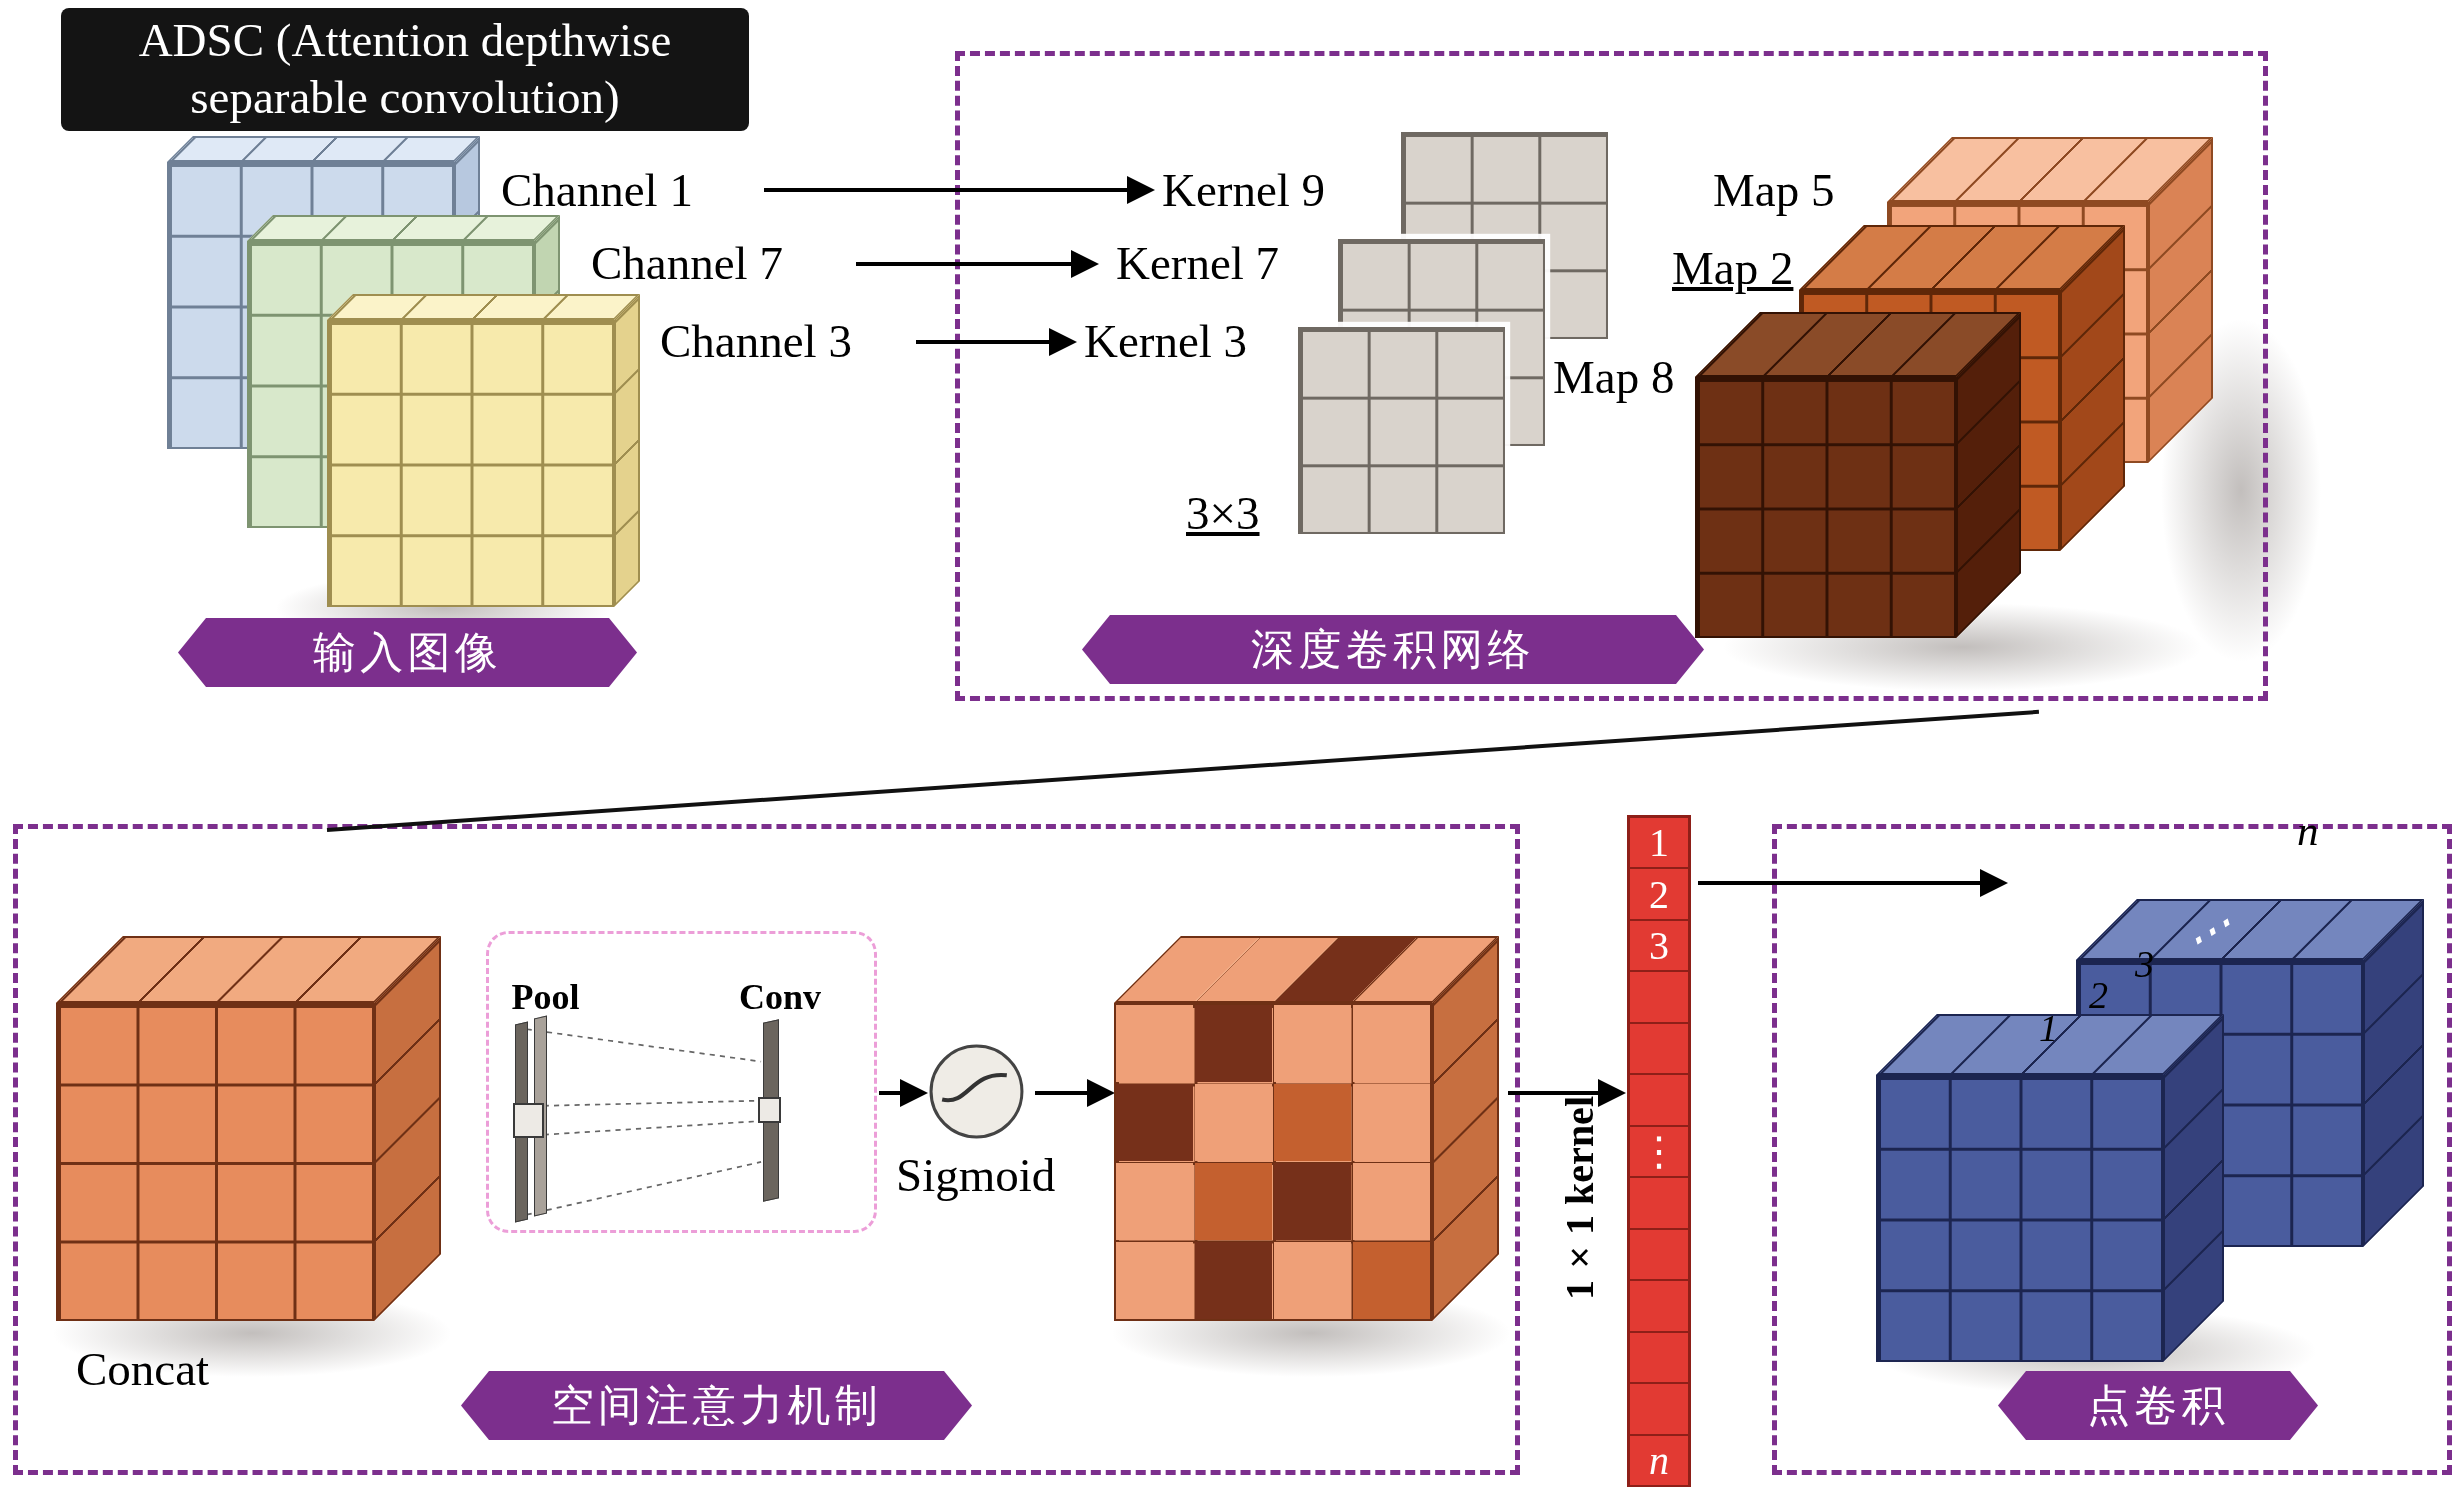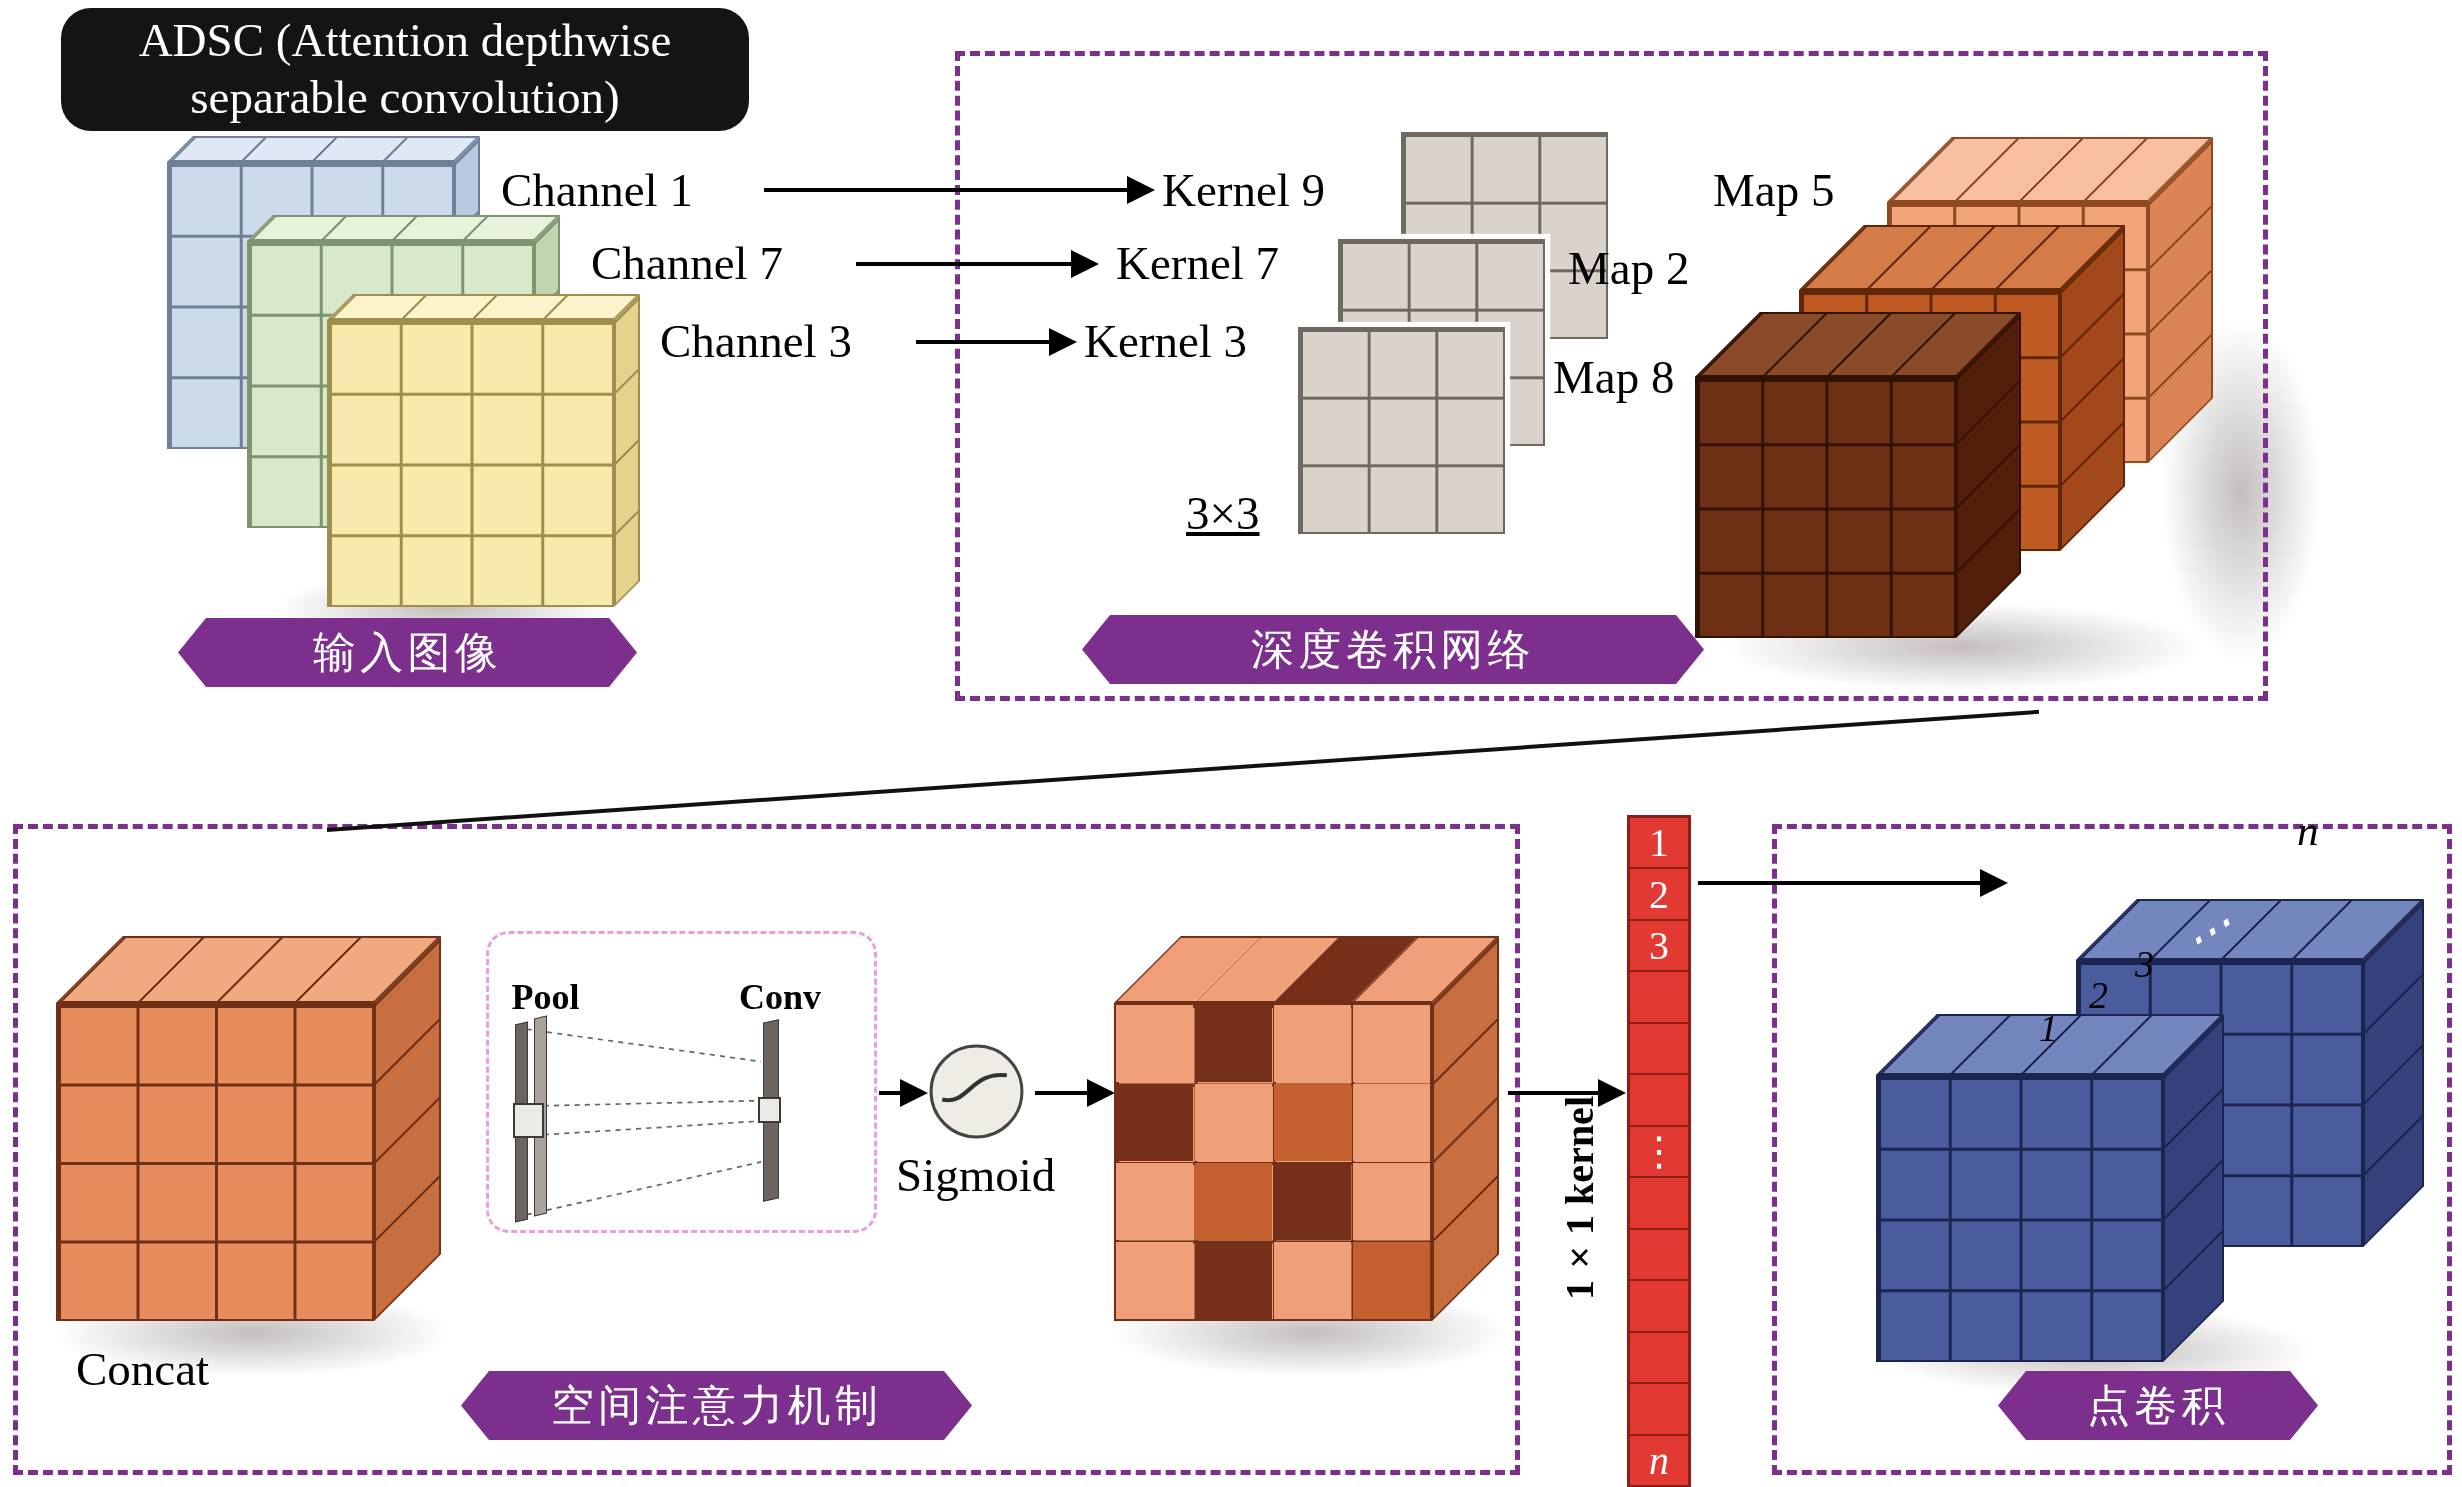--- a/index.html
+++ b/index.html
@@ -1,20 +1,20 @@
 <!DOCTYPE html>
 <html style="--c-purple: #7C2F8D; --c-pink_dash: #EC9ED8; --c-title_bg: #141414; --c-red_bar: #E23A33; --c-red_line: #8E1F18; --c-ch1_face: #CCDAEC; --c-ch1_top: #DFE9F6; --c-ch1_side: #B7C8DF; --c-ch1_line: #6F8096; --c-ch2_face: #D8E8CB; --c-ch2_top: #E7F2DB; --c-ch2_side: #C1D5B1; --c-ch2_line: #7E9471; --c-ch3_face: #F7EAAC; --c-ch3_top: #FBF3C9; --c-ch3_side: #E4D28D; --c-ch3_line: #9F8E50; --c-kernel_face: #D9D3CC; --c-kernel_line: #6F6962; --c-map1_face: #F2A47B; --c-map1_top: #F8C0A0; --c-map1_side: #DA8355; --c-map1_line: #8F4A22; --c-map2_face: #C05A23; --c-map2_top: #D47C47; --c-map2_side: #A2481A; --c-map2_line: #5F2708; --c-map3_face: #6E3014; --c-map3_top: #8A4B28; --c-map3_side: #541F0A; --c-map3_line: #331204; --c-concat_face: #E78C5D; --c-concat_top: #F1AA80; --c-concat_side: #C76F40; --c-concat_line: #6F3015; --c-attn_light: #EFA078; --c-attn_mid: #C4602F; --c-attn_dark: #76301A; --c-attn_top: #F3B18A; --c-attn_side: #C76F40; --c-attn_line: #6F3015; --c-blue_face: #4A5C9E; --c-blue_top: #7486BE; --c-blue_side: #35417C; --c-blue_line: #1C2550; --c-plane_dark: #6B655E; --c-plane_light: #A9A29A; --c-sigmoid_fill: #EFECE6;font-size:14px"><head>
 <meta charset="utf-8">
 <style>
   * { margin:0; padding:0; box-sizing:border-box; }
   html,body { background:#ffffff; }
   body { font-family:"Liberation Serif", serif; }
   .stage { position:relative; width:2462px; height:1488px; background:#fff; overflow:hidden; }
 
-  .title-box { position:absolute; background:var(--c-title_bg,#141414); color:#fff; border-radius:30px;
+  .title-box { position:absolute; background:var(--c-title_bg,#141414); color:#fff; border-radius:8px;
     display:flex; flex-direction:column; align-items:center; justify-content:center;
     font-size:47px; line-height:1.22; text-align:center; }
 
   .dashed-box { position:absolute; border:5.2px dashed var(--c-purple,#7C2F8D); }
 
   .banner { position:absolute; height:69px; background:var(--c-purple,#7C2F8D); color:#fff;
     display:flex; align-items:center; justify-content:center; font-size:43px; letter-spacing:4.3px;
     clip-path: polygon(28px 0, calc(100% - 28px) 0, 100% 50%, calc(100% - 28px) 100%, 28px 100%, 0 50%); }
 
   .label { position:absolute; font-size:47px; color:#000; white-space:nowrap; }
@@ -157,21 +157,21 @@
     <div class="face front"></div>
   </div>
   <div class="cube" style="left:1695px; top:377px; --w:261px; --h:261px; --d:65px; --nx:4; --ny:4;
               --cf:var(--c-map3_face); --ct:var(--c-map3_top); --cs:var(--c-map3_side); --line:var(--c-map3_line);">
     <div class="face top"></div>
     <div class="face side"></div>
     <div class="face front"></div>
   </div>
 
   <div class="label" style="left:1713px; top:163px;">Map 5</div>
-  <div class="label" style="left:1568px; top:241px;">Map 2</div>
+  <div class="label" style="left:1672px; top:241px;text-decoration:underline;">Map 2</div>
   <div class="label" style="left:1553px; top:350px;">Map 8</div>
 
   <div class="banner" style="left:1082px; top:615px; width:622px;">
     <span>深度卷积网络</span>
   </div>
 
   <div class="cube" style="left:56px; top:1003px; --w:318px; --h:318px; --d:67px; --nx:4; --ny:4;
               --cf:var(--c-concat_face); --ct:var(--c-concat_top); --cs:var(--c-concat_side); --line:var(--c-concat_line);">
     <div class="face top"></div>
     <div class="face side"></div>

